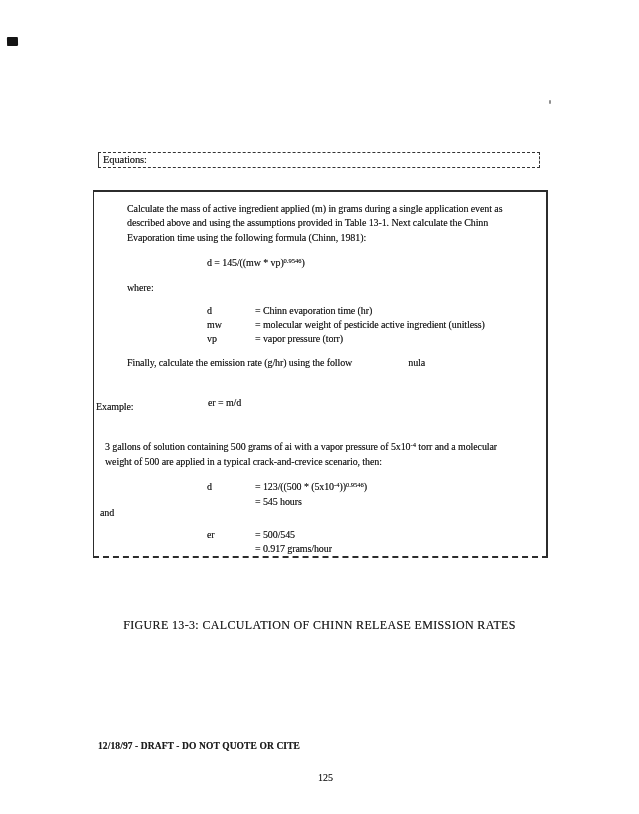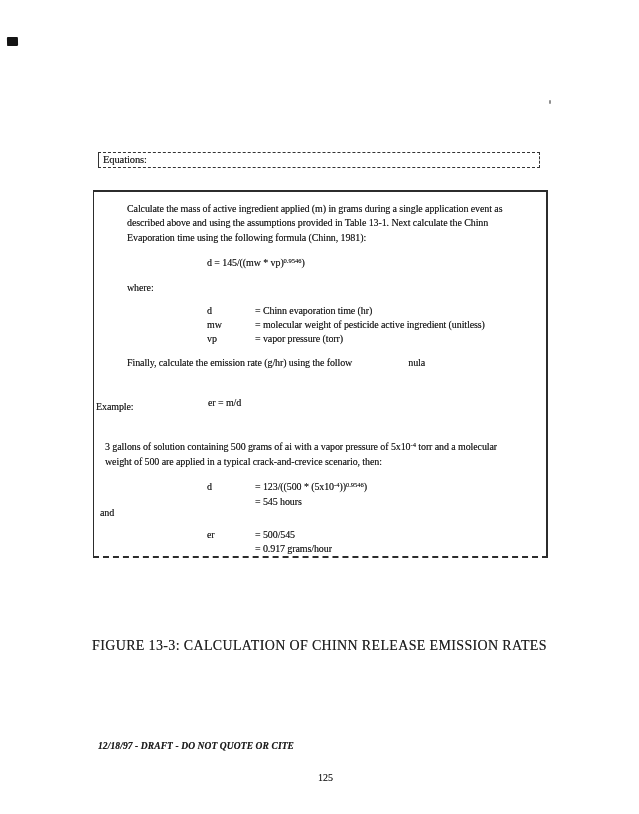--- a/index.html
+++ b/index.html
@@ -74,30 +74,28 @@
   .expara   { left: 11px;  top: 248px; }
   .calcd    { left: 113px; top: 288px; line-height: 13.6px; }
   .andlbl   { left: 6px;  top: 314px; }
   .calcer   { left: 113px; top: 336px; line-height: 13.6px; }
   .cterm    { display: inline-block; width: 48px; }
   .calcrow2 { margin-left: 48px; }
   
   .caption {
     position: absolute; left: 0; top: 618px; width: 639px;
     text-align: center;
-    font-size: 14px;
+    font-size: 12px;
     letter-spacing: 0.35px;
     color: #222222;
     text-shadow: 0 0 0.3px rgba(25,25,25,0.6);
-    margin-top: 20px;
   }
   .footer-left {
     position: absolute; left: 98px; top: 741px;
     font-size: 9.5px;
-    font-style: italic;
     font-weight: bold;
     letter-spacing: 0.1px;
     text-shadow: 0 0 0.3px rgba(25,25,25,0.6);
   }
   .footer-page {
     position: absolute; left: 318px; top: 772px;
     font-size: 10px;
     text-shadow: 0 0 0.3px rgba(25,25,25,0.6);
   }
 </style>

